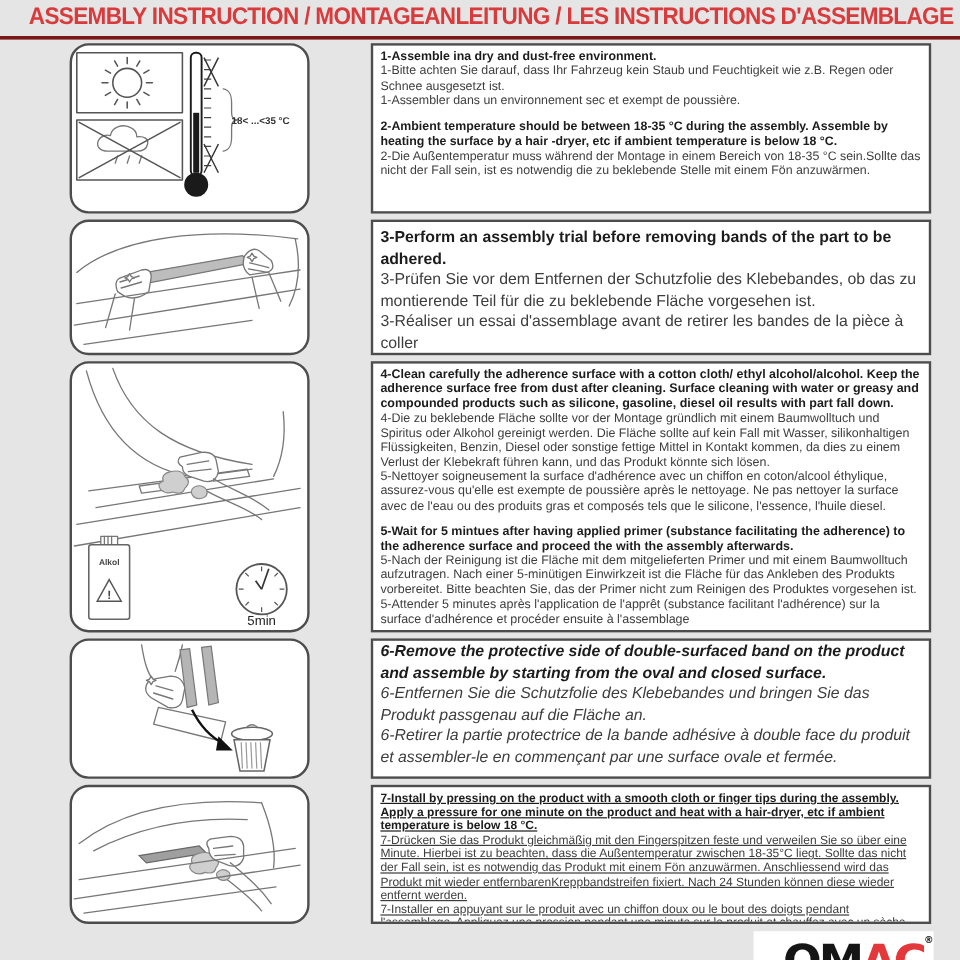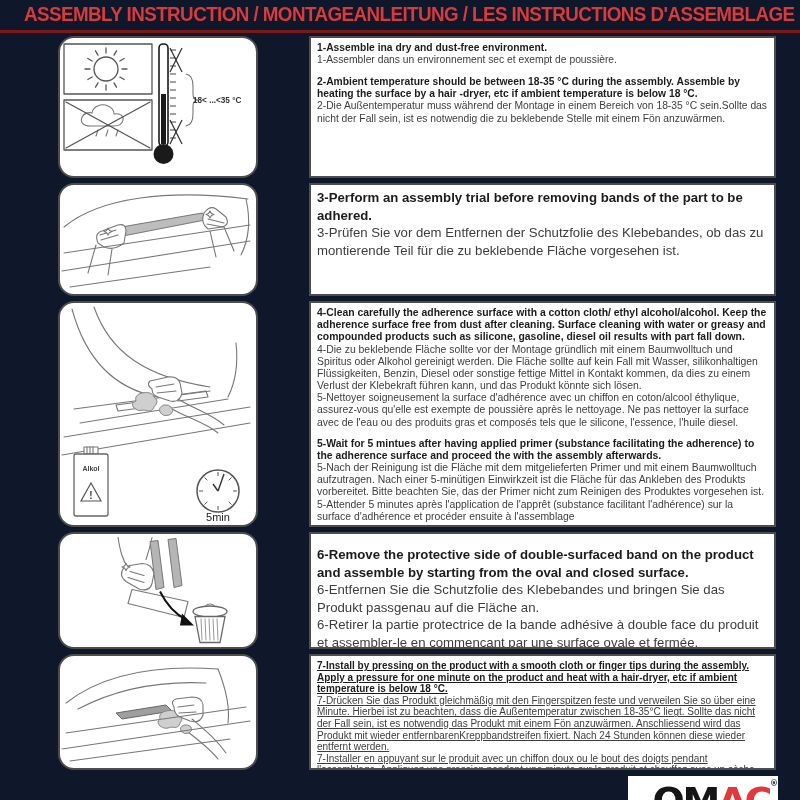--- a/index.html
+++ b/index.html
@@ -1,17 +1,17 @@
 <!DOCTYPE html>
 <html><head>
 <meta charset="utf-8">
 <style>
   html,body{margin:0;padding:0;width:800px;height:800px;background:#fff;overflow:hidden;
     font-family:"Liberation Sans",sans-serif;}
-  .page{position:relative;width:800px;height:800px;background:#0f172a;}
+  .page{position:relative;width:800px;height:800px;background:#e5e5e5;}
 
   .title{position:absolute;top:3px;left:0;width:800px;text-align:center;white-space:nowrap;
     font-weight:700;font-size:20px;letter-spacing:-0.6px;color:#d93a3c;
     transform:scaleX(0.94);transform-origin:center;}
   .rule{position:absolute;top:30px;left:0;width:800px;height:3px;background:#7a1a18;}
 
   .table{position:absolute;top:36px;left:14px;width:762px;}
   .row{display:flex;gap:7px;margin-bottom:5px;}
   .cell{border:2px solid #4d4d4d;background:#fff;box-sizing:border-box;margin-left:44px;}
   .cell-left{width:200px;flex:0 0 200px;overflow:hidden;border-radius:16px;}
@@ -19,21 +19,21 @@
   .h1{height:142px}.h2{height:113px}.h3{height:226px}.h4{height:117px}.h5{height:116px}
 
   .cell-right p{margin:0;color:#3d3d3d;}
   .cell-right p.b{font-weight:700;color:#1c1c1c;}
   .cell-right p.gap{margin-top:9px;}
   .r1 p{font-size:10.3px;line-height:1.2;}
   .r3 p{font-size:10.4px;line-height:1.17;}
   .r5 p{font-size:10px;line-height:1.16;text-decoration:underline;}
   .lg p{font-size:13.2px;line-height:1.33;}
   .pt20{}
-  .pt4{padding-top:12px;}
+  .pt4{padding-top:0;font-style:italic;}
 
   svg{display:block;}
   .ln{stroke:#777;stroke-width:1.1;fill:none;stroke-linecap:round;stroke-linejoin:round;}
   .lnd{stroke:#555;stroke-width:1.3;fill:none;stroke-linecap:round;stroke-linejoin:round;}
   .whitefill{fill:#fff;}
 
   .logo{position:absolute;top:776px;left:628px;width:150px;height:50px;background:#fff;
     display:flex;align-items:center;justify-content:flex-end;z-index:5;}
   .logo-text{font-family:"DejaVu Sans",sans-serif;font-weight:700;font-size:38px;
     letter-spacing:-2.5px;line-height:1;}
@@ -110,20 +110,21 @@
               <line x1="110" y1="82" x2="122" y2="106"></line>
                 <line x1="122" y1="82" x2="110" y2="106"></line>
             </g>
             <path class="ln" d="M126,36 c6,1 7,6 7,12 l0,8 c0,4 2,6 5,6 c-3,0 -5,2 -5,6 l0,8 c0,6 -1,11 -7,12"></path>
             <text x="133" y="65" font-size="8.2" font-weight="bold" fill="#333">18&lt; ...&lt;35 °C</text>
           </g>
         </svg>
       </div>
       <div class="cell cell-right h1 r1">
           <p class="b">1-Assemble ina dry and dust-free environment.</p>
+          <p>1-Bitte achten Sie darauf, dass Ihr Fahrzeug kein Staub und Feuchtigkeit wie z.B. Regen oder Schnee ausgesetzt ist.</p>
           <p>1-Assembler dans un environnement sec et exempt de poussière.</p>
           <p class="b gap">2-Ambient temperature should be between 18-35 °C  during the assembly. Assemble by heating the surface by a hair -dryer, etc if ambient temperature is below 18 °C.</p>
           <p>2-Die Außentemperatur muss während der Montage in einem Bereich von 18-35 °C  sein.Sollte das nicht der Fall sein, ist es notwendig die zu beklebende Stelle mit einem Fön anzuwärmen.</p>
         </div>
     </div>
 
     <div class="row">
       <div class="cell cell-left h2">
         <svg viewBox="0 0 196 105" width="196" height="109">
           <path class="ln" d="M4,40 C40,10 110,2 188,12"></path>
@@ -146,20 +147,21 @@
             <path class="ln whitefill" d="M6,-6 l1.5,2.5 l2.5,1 l-2.5,1 l-1.5,2.5 l-1.5,-2.5 l-2.5,-1 l2.5,-1 z"></path>
           </g>
           <path class="ln" d="M4,66 L190,38"></path>
           <path class="ln" d="M2,84 L190,54"></path>
           <path class="ln" d="M10,100 L150,80"></path>
         </svg>
       </div>
       <div class="cell cell-right h2 lg pt20">
           <p class="b">3-Perform an assembly trial before removing bands of the part to be adhered.</p>
           <p>3-Prüfen Sie vor dem Entfernen der Schutzfolie des Klebebandes, ob das zu montierende Teil für die zu beklebende Fläche vorgesehen ist.</p>
+          <p>3-Réaliser un essai d'assemblage avant de retirer les bandes de la pièce à coller</p>
         </div>
     </div>
 
     <div class="row">
       <div class="cell cell-left h3">
         <svg viewBox="0 0 196 218" width="196" height="222">
           <path class="ln" d="M12,4 C26,56 56,84 98,92"></path>
           <path class="ln" d="M34,2 C50,48 86,72 150,82"></path>
           <path class="ln" d="M168,92 C176,76 178,56 176,38"></path>
           <path class="ln" d="M14,104 L150,86"></path>

